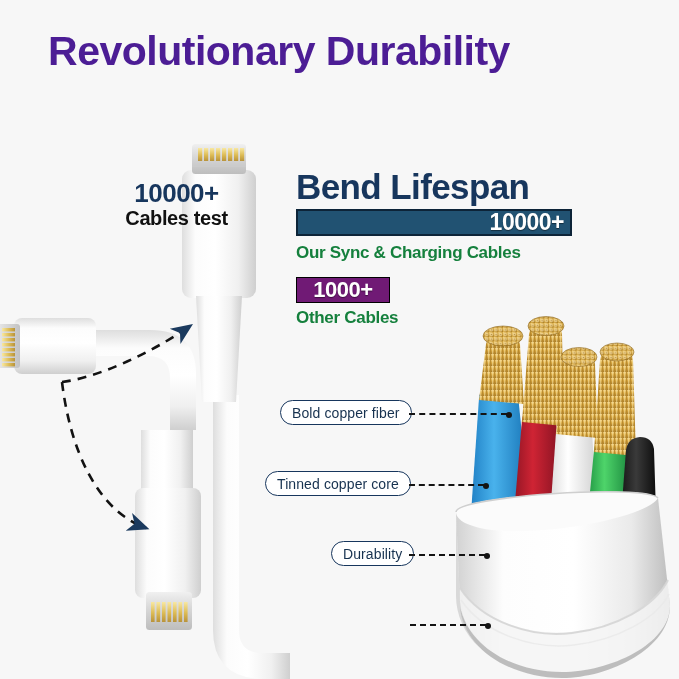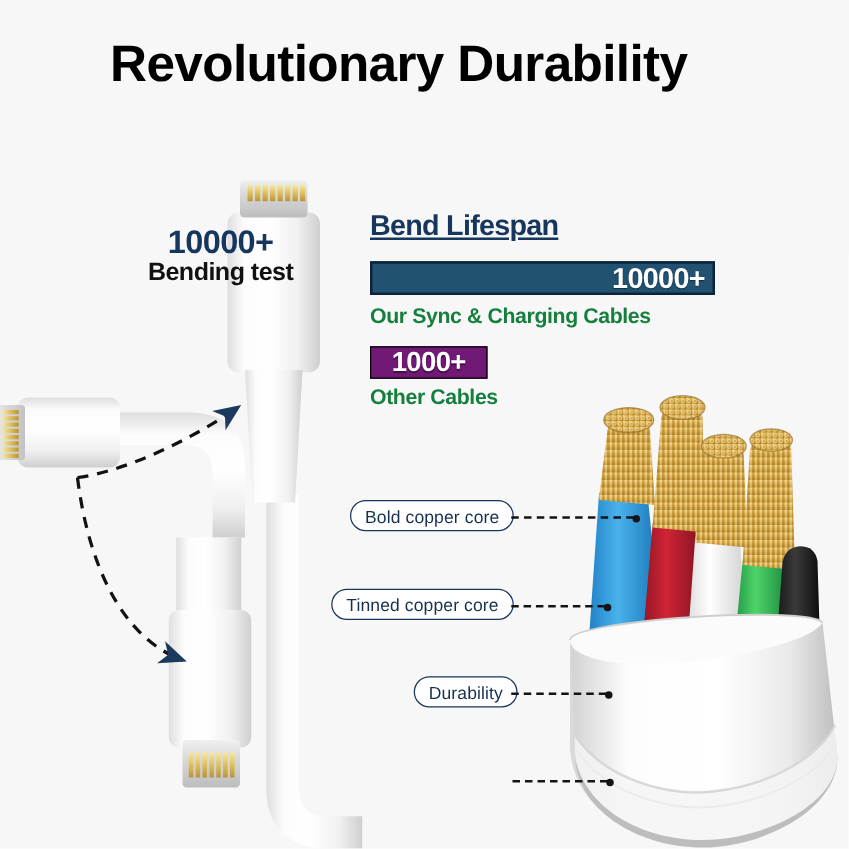--- a/index.html
+++ b/index.html
@@ -20,23 +20,22 @@
 
   
   .title {
     position: absolute;
     left: 0; top: 28px;
     width: 558px;
     text-align: center;
     font-size: 41px;
     font-weight: bold;
     letter-spacing: -0.5px;
-    color: #000000;
+    color: #4c1d95;
     white-space: nowrap;
-    margin-left: 40px;
   }
   .subtitle {
     position: absolute;
     left: 0; top: 82px;
     width: 679px;
     text-align: center;
     font-size: 21px;
     font-weight: bold;
     letter-spacing: -0.4px;
     color: #0d0d0d;
@@ -62,25 +61,24 @@
     font-size: 20px;
     font-weight: bold;
     color: #111111;
     letter-spacing: -0.4px;
   }
 
   
   .chart-title {
     position: absolute;
     left: 296px; top: 167px;
-    font-size: 23px;
+    font-size: 35px;
     font-weight: bold;
     color: #17365d;
     letter-spacing: -0.6px;
-    text-decoration: underline;
   }
   .bar {
     position: absolute;
     box-sizing: border-box;
     display: flex;
     align-items: center;
     justify-content: flex-end;
   }
   .bar-ours {
     left: 296px; top: 209px;
@@ -260,21 +258,21 @@
         <rect x="178.5" y="472" width="3.6" height="20" fill="url(#gPinV)"></rect>
         <rect x="184" y="472" width="3.6" height="20" fill="url(#gPinV)"></rect>
       </g>
     </g>
 
     <path d="M62,252 C96,248 150,224 190,196" fill="none" stroke="#121212" stroke-width="2.6" stroke-dasharray="9 7" stroke-linecap="butt" marker-end="url(#arrowNavy)"></path>
     <path d="M62,252 C70,318 96,380 146,398" fill="none" stroke="#121212" stroke-width="2.6" stroke-dasharray="9 7" stroke-linecap="butt" marker-end="url(#arrowNavy)"></path>
   </svg>
 
   <div class="bend-count">10000+</div>
-  <div class="bend-label">Bending test</div>
+  <div class="bend-label">Cables test</div>
 
   <div class="chart-title">Bend Lifespan</div>
 
   <div class="bar bar-ours">
     <span class="bar-value">10000+</span>
   </div>
   <div class="bar-caption cap-ours">Our Sync &amp; Charging Cables</div>
 
   <div class="bar bar-other">
     <span class="bar-value">1000+</span>
@@ -392,21 +390,21 @@
 
       <path d="M22,212 L26,302 C27,320 34,336 46,348
                C30,334 22,314 22,296 Z" fill="#c4c4c4" opacity=".6"></path>
 
       <path d="M22,212 C22,196 212,184 224,198 C214,216 120,236 58,230
                C34,227 22,220 22,212 Z" fill="#fbfbfb"></path>
       <path d="M22,212 C22,196 212,184 224,198" fill="none" stroke="#cfcfcf" stroke-width="1.6"></path>
     </g>
   </svg>
 
-  <div class="pill" style="left:280px; top:400px;">Bold copper core</div>
+  <div class="pill" style="left:280px; top:400px;">Bold copper fiber</div>
   <div class="leader" style="left:409px; top:413px; width:98px;"></div>
 
   <div class="pill" style="left:265px; top:471px;">Tinned copper core</div>
   <div class="leader" style="left:409px; top:484px; width:75px;"></div>
 
   <div class="pill" style="left:331px; top:541px;">Durability</div>
   <div class="leader" style="left:409px; top:554px; width:76px;"></div>
 
   <div class="leader" style="left:410px; top:624px; width:76px;"></div>
 

